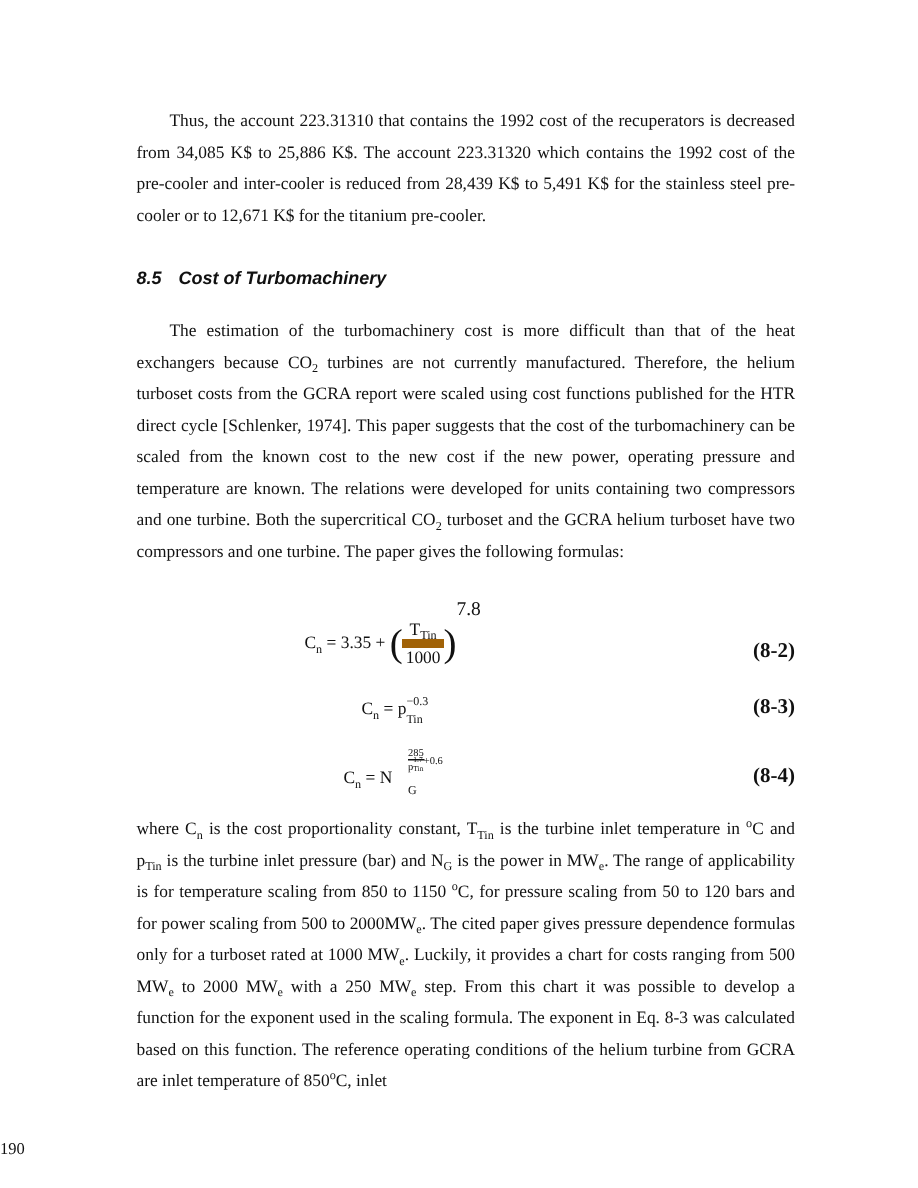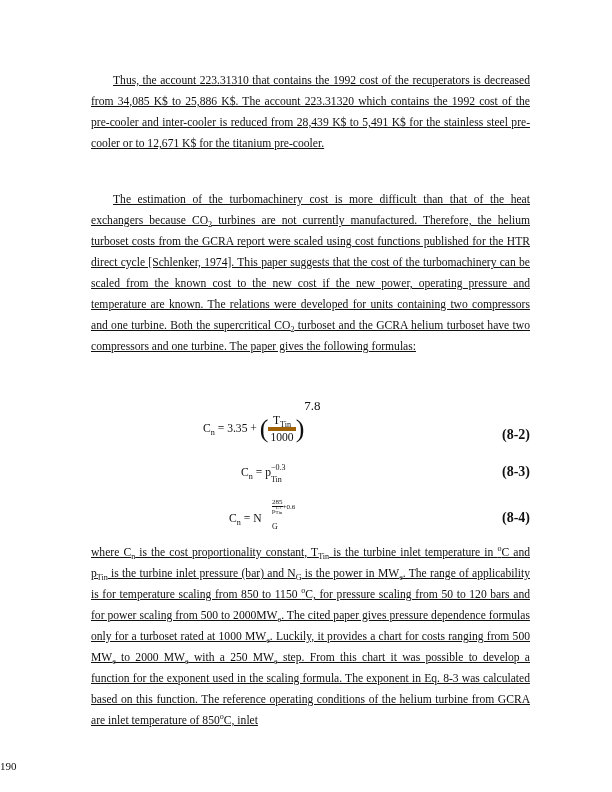--- a/index.html
+++ b/index.html
@@ -1,41 +1,44 @@
 <!DOCTYPE html>
 <html><head>
 <meta charset="utf-8">
 <style>
   html, body { margin: 0; padding: 0; background: #ffffff; }
   body { width: 612px; height: 792px; position: relative; overflow: hidden;
          font-family: "Liberation Serif", "DejaVu Serif", serif; color: #111; }
   .page { position: absolute; left: 91px; top: 70px; width: 439px; }
-  .para { font-size: 11.6px; line-height: 21px; text-align: justify; margin: 0; text-decoration: underline; }
+  .para { font-size: 11.6px; line-height: 21px; text-align: justify; margin: 0; }
   .para.indent { text-indent: 22px; }
   .heading { font-family: "Liberation Sans", "DejaVu Sans", sans-serif; font-weight: bold;
              font-style: italic; font-size: 12px; margin: 0; height: 21px; line-height: 21px; }
   .heading .num { display: inline-block; width: 28px; }
   sub, sup { font-size: 70%; line-height: 0; }
   .eq { position: absolute; font-size: 11.6px; }
   .eqlabel { position: absolute; right: 0; font-weight: bold; font-size: 14px; }
   .frac { display: inline-block; vertical-align: middle; text-align: center; }
-  .frac .top { display: block; border-bottom: 4px solid #a16207; padding: 0 2px; }
+  .frac .top { display: block; border-bottom: 6px solid #a16207; padding: 0 2px; }
   .frac .bot { display: block; padding: 0 2px; }
   .paren { font-size: 26px; vertical-align: middle; font-weight: 200; }
   .small { font-size: 7px; }
   .pagenum { position: absolute; left: 0; width: 612px; top: 760px; font-size: 11px; }
 </style>
 </head>
 <body>
 
 <div class="page">
   <p class="para indent">Thus, the account 223.31310 that contains the 1992 cost of the recuperators is decreased from 34,085 K$ to 25,886 K$.  The account 223.31320 which contains the 1992 cost of the pre-cooler and inter-cooler is reduced from 28,439 K$ to 5,491 K$ for the stainless steel pre-cooler or to 12,671 K$ for the titanium pre-cooler.</p>
 
   <div style="height:21px"></div>
 
+  <h2 class="heading">
+    <span class="num">8.5</span><span>Cost of Turbomachinery</span>
+  </h2>
 
   <div style="height:14px"></div>
 
   <p class="para indent"><span>The estimation of the turbomachinery cost is more difficult than that of the heat exchangers because CO</span><sub>2</sub><span> turbines are not currently manufactured.  Therefore, the helium turboset costs from the GCRA report were scaled using cost functions published for the HTR direct cycle [Schlenker, 1974].  This paper suggests that the cost of the turbomachinery can be scaled from the known cost to the new cost if the new power, operating pressure and temperature are known.  The relations were developed for units containing two compressors and one turbine.  Both the supercritical CO</span><sub>2</sub><span> turboset and the GCRA helium turboset have two compressors and one turbine.  The paper gives the following formulas:</span></p>
 </div>
 
 <div style="position:absolute; left:91px; top:400px; width:439px; height:130px;">
 
   <div class="eq" style="left:112px; top:6px;">
     <span>C</span><sub>n</sub>

